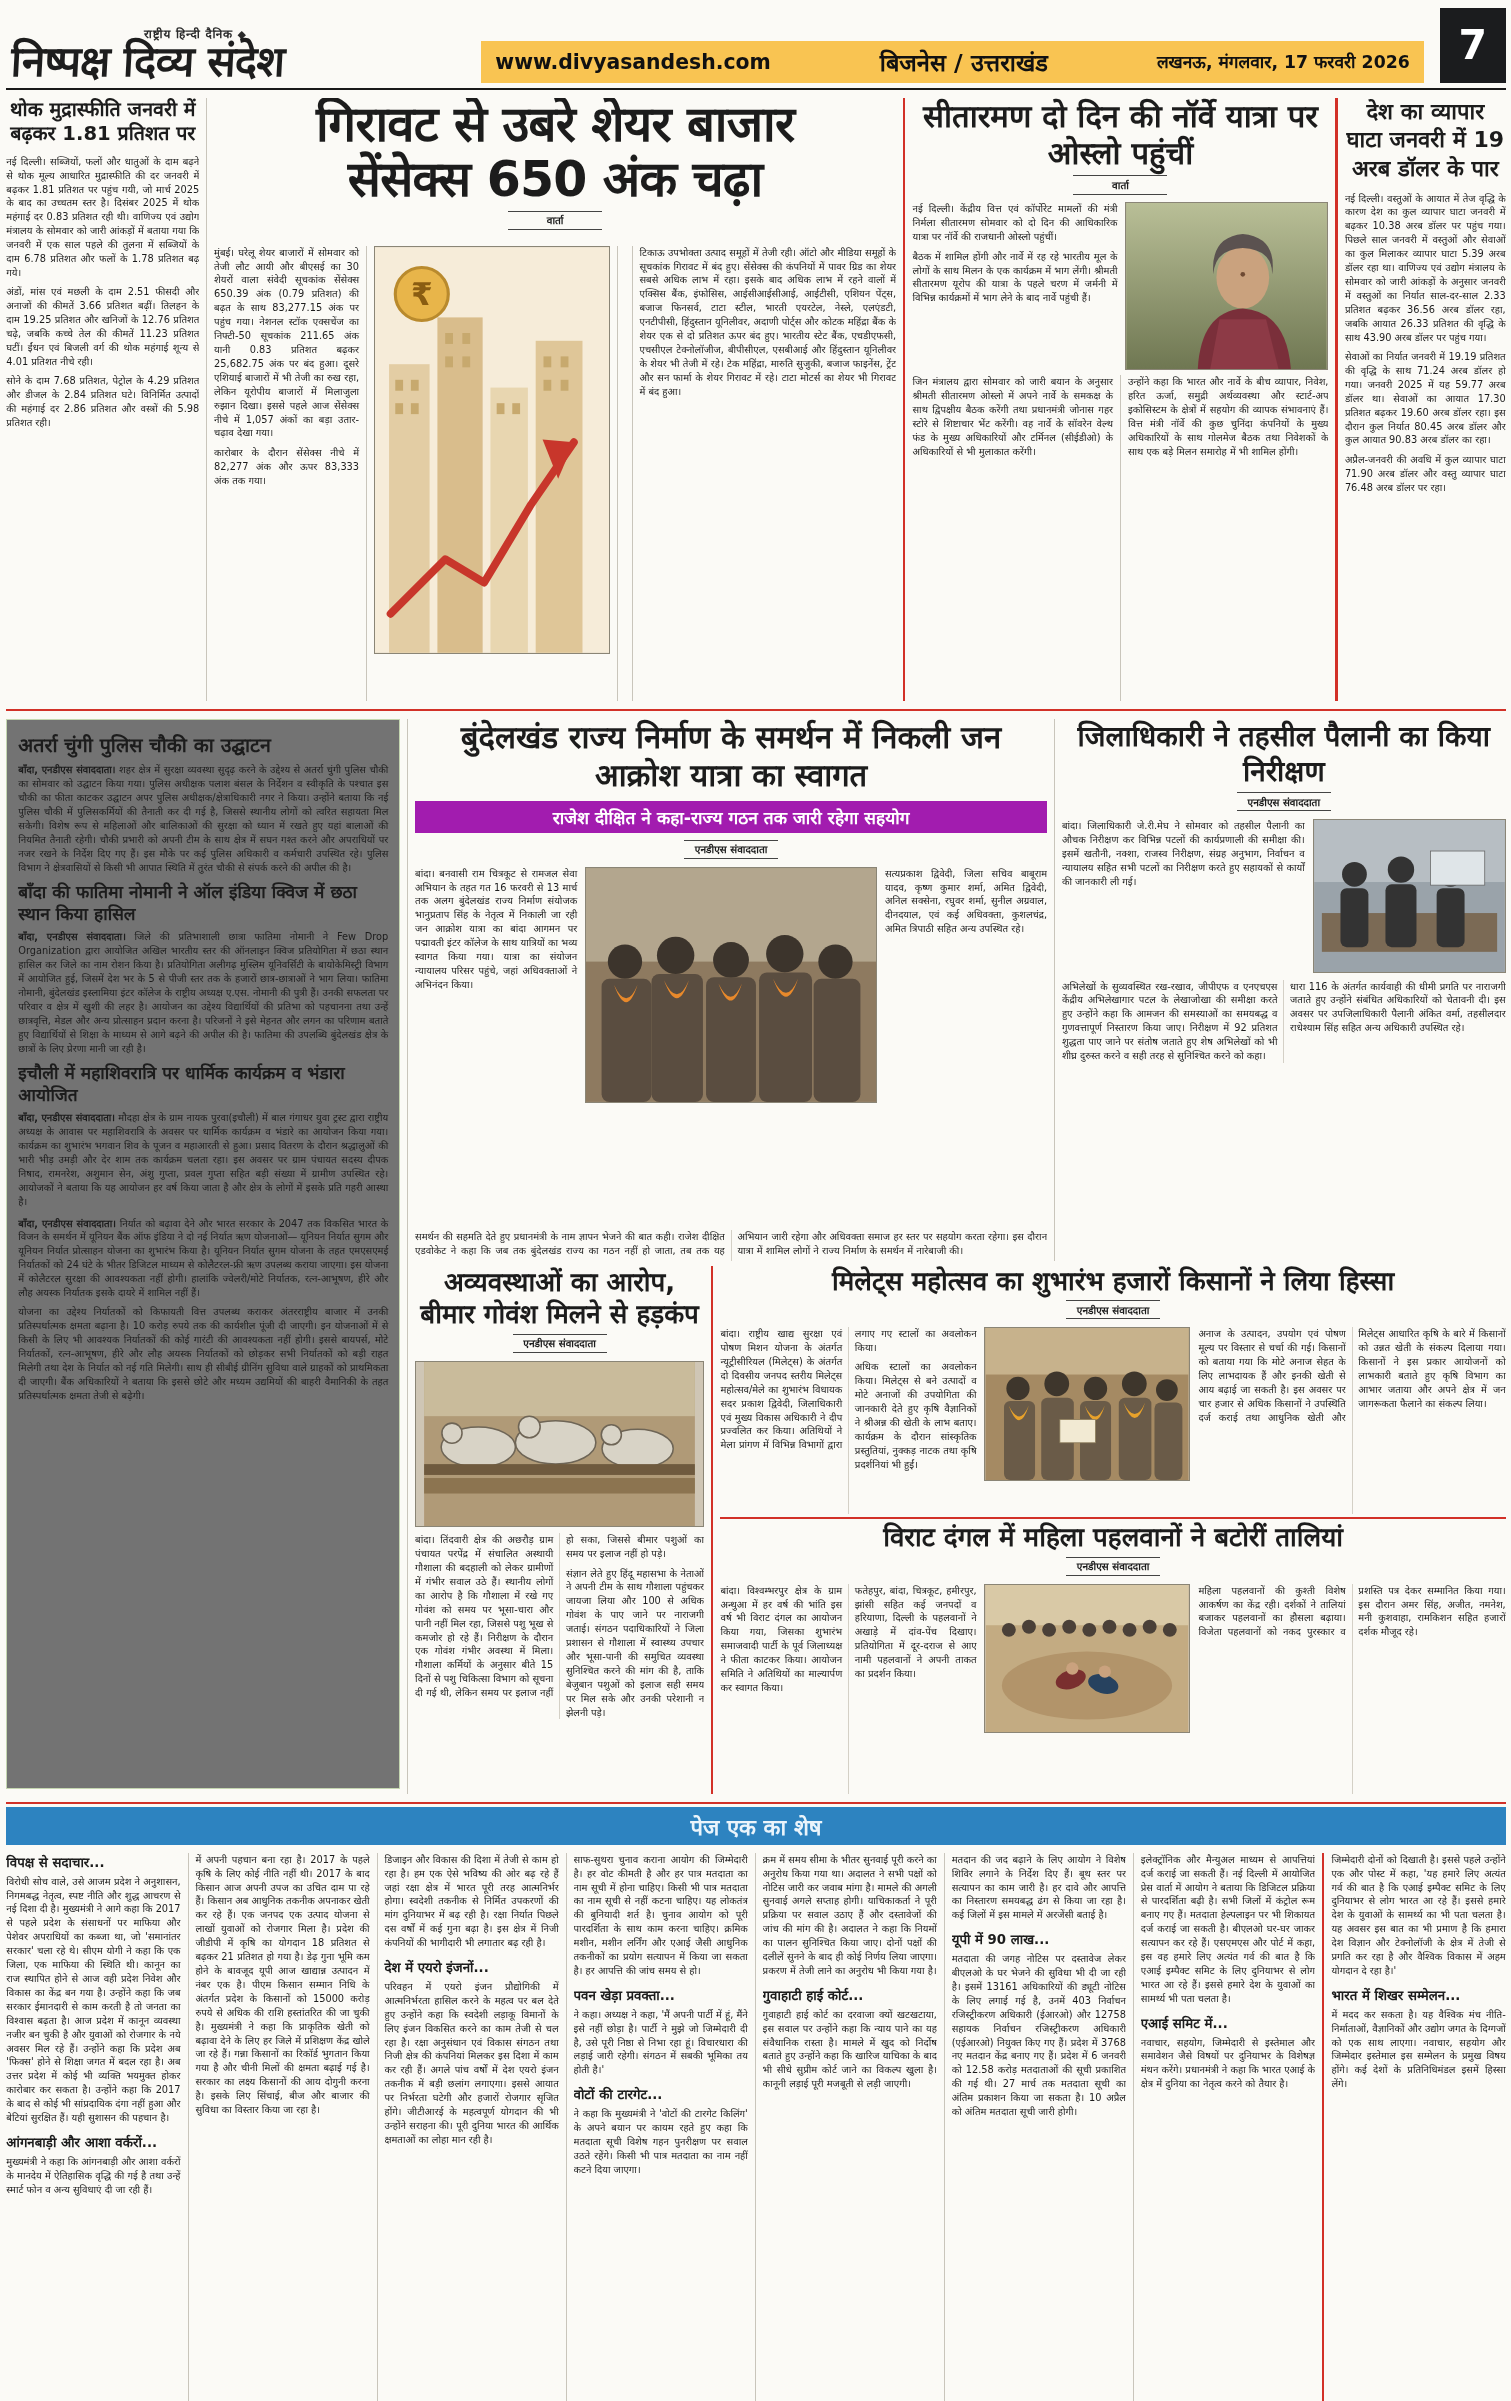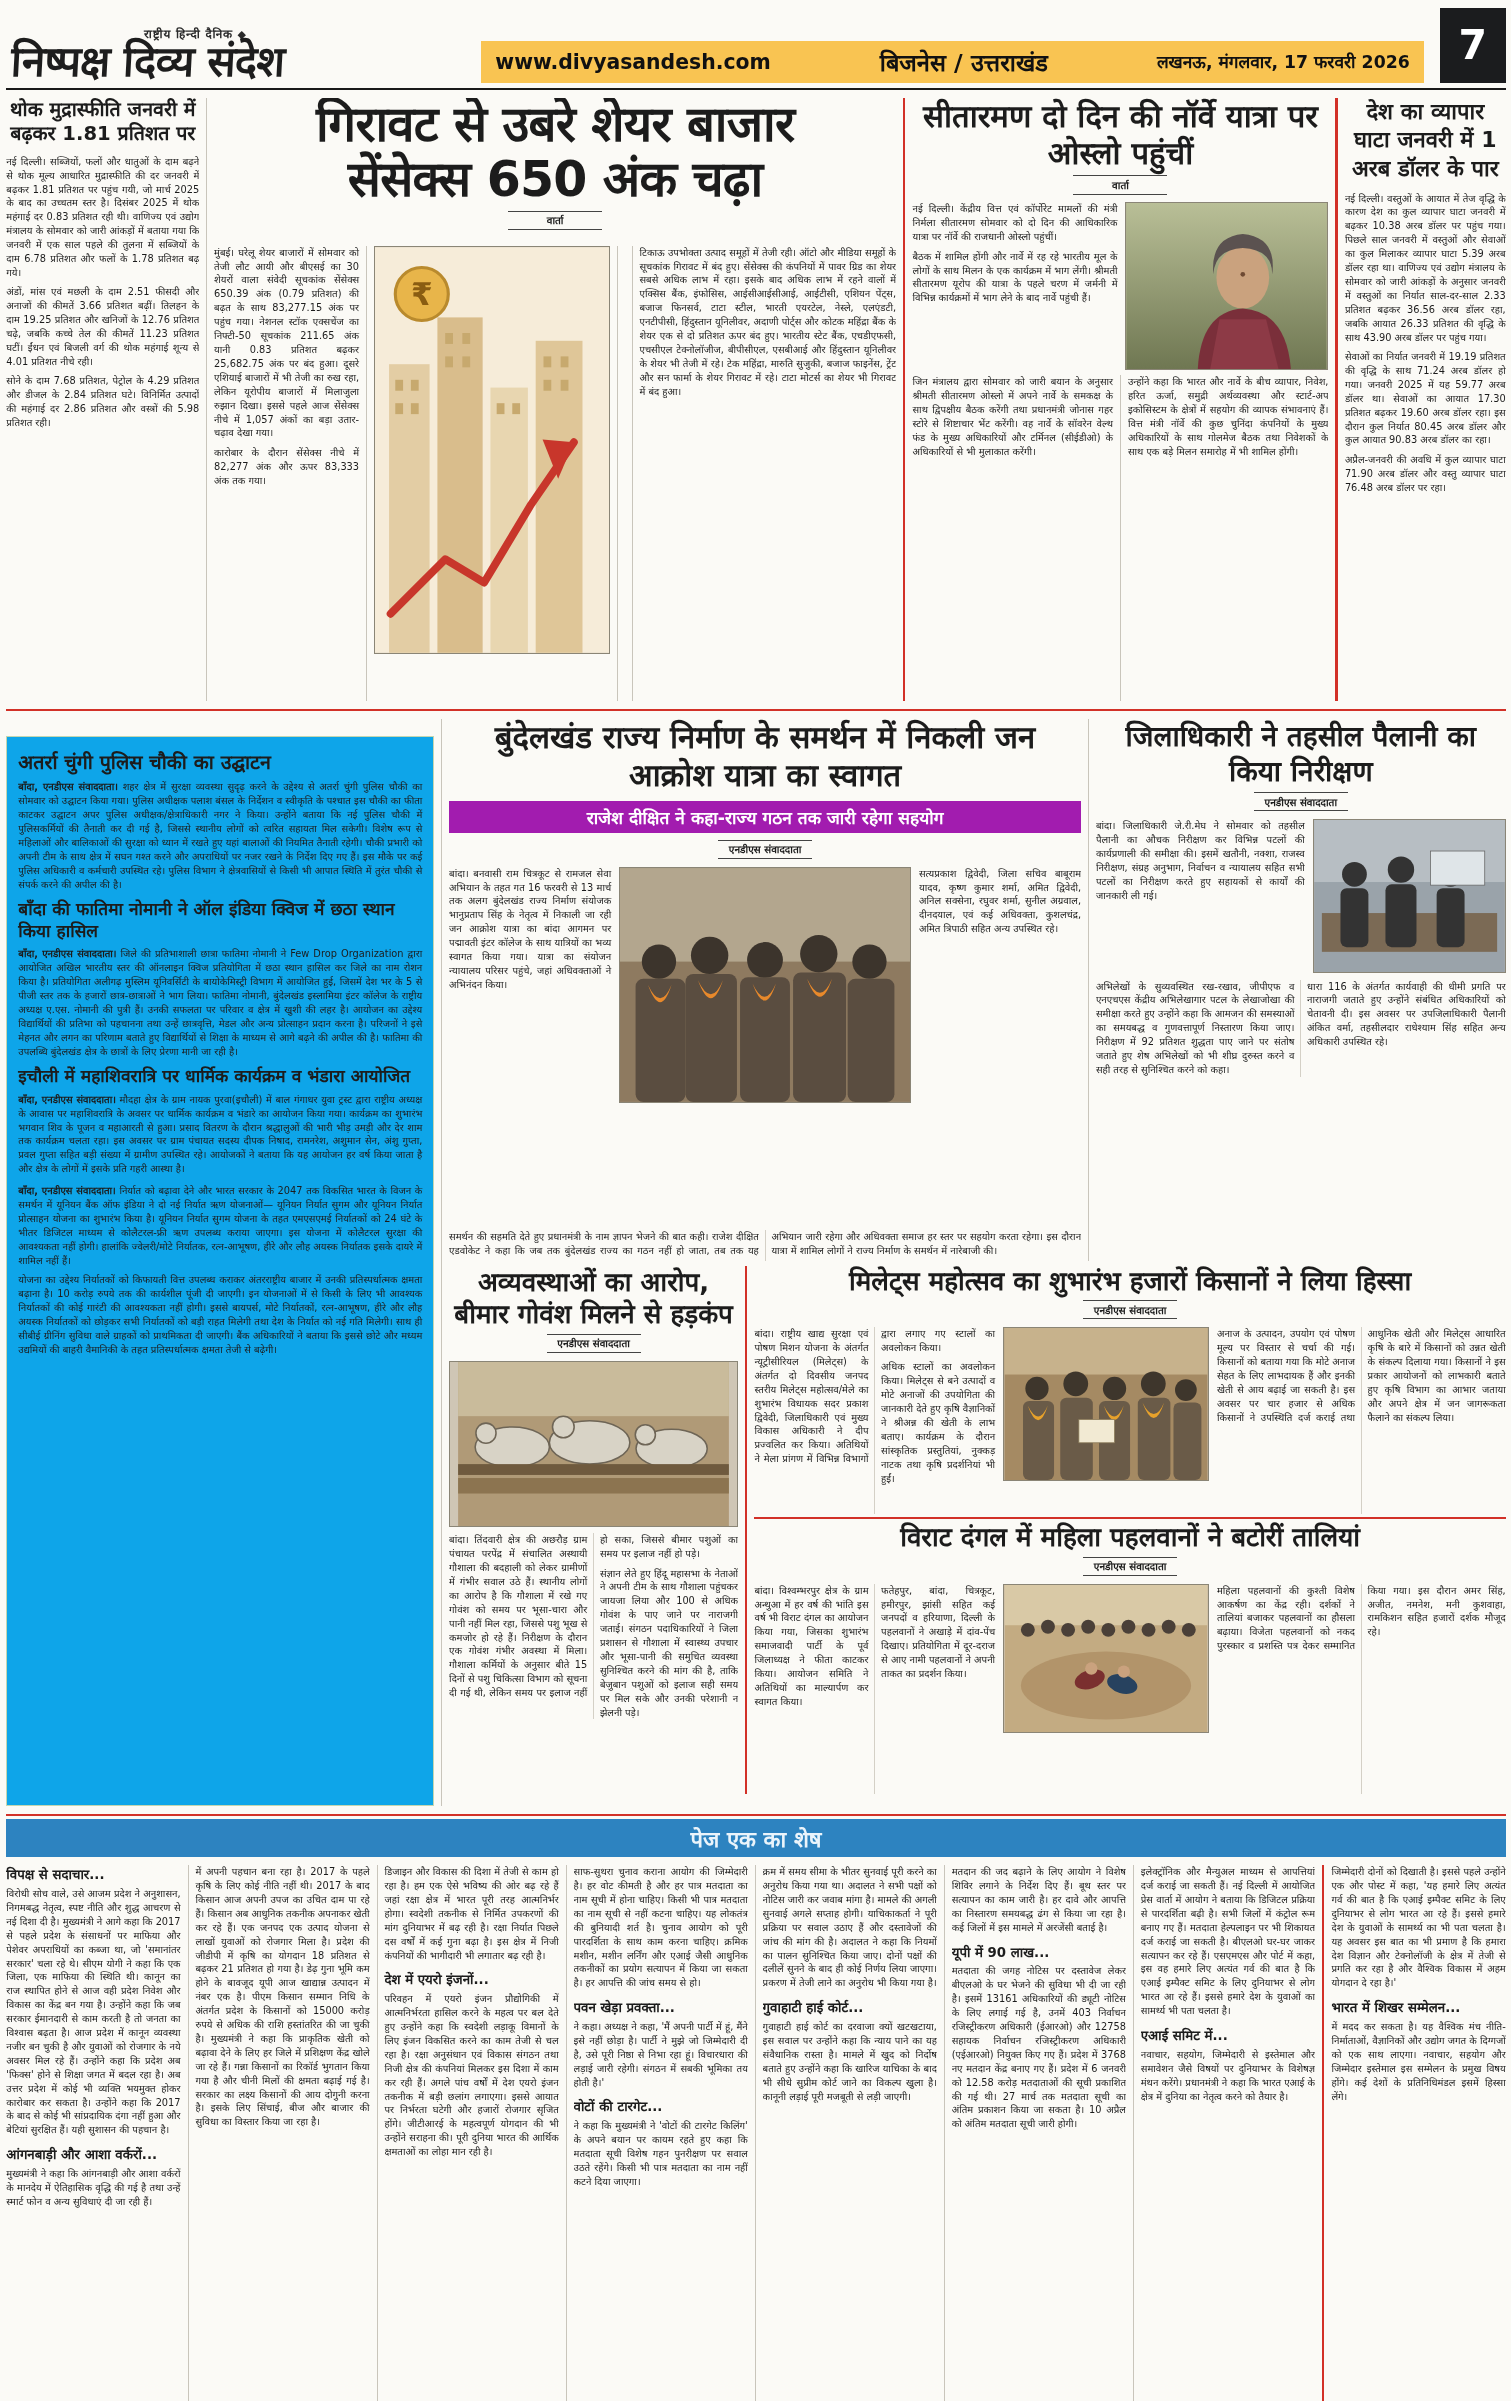--- a/index.html
+++ b/index.html
@@ -41,21 +41,21 @@
   .mainB-cols .txt { flex:1; }
   .sitaC { width:416px; display:flex; flex-direction:column; }
   .sitaC .hl { font-size:31px; font-weight:900; text-align:center; line-height:1.2; }
   .sita-row { display:flex; gap:7.9px; margin-bottom:4.7px; }
   .sita-cols { display:flex; flex:1; overflow:hidden; }
   .tradeD { flex:1; }
   .tradeD h2 { font-size:22px; font-weight:900; text-align:center; line-height:1.3; margin-bottom:7.9px; }
 
   
   .band { display:flex; }
-  .greenpanel { width:428px; background:#0ea5e9; border:0.8px solid #c4d6b0; padding:9.4px 11px;margin-top:17px; }
+  .greenpanel { width:394px; background:#737373; border:0.8px solid #c4d6b0; padding:9.4px 11px; }
   .greenpanel h3 { font-size:19.6px; font-weight:900; line-height:1.25; margin:4.7px 0 4.7px 0; }
   .greenpanel h3.sm { font-size:17.3px; }
   .g-art { margin-bottom:7.9px; }
   .rightband { flex:1; display:flex; flex-direction:column; }
   .row1 { display:flex; height:542px; }
   .bkhand { width:632px; display:flex; flex-direction:column; }
   .bkhand .hl { font-size:31px; font-weight:900; text-align:center; line-height:1.22; }
   .subhead-bar { background:#a21caf; color:#fff; font-size:17.3px; font-weight:900; text-align:center; padding:4.7px 3.1px; margin:6.3px 0 3.1px 0; }
   .bk-row { display:flex; gap:7.9px; flex:1; overflow:hidden; }
   .dmart { flex:1; display:flex; flex-direction:column; }
@@ -191,21 +191,21 @@
         <div class="vr"></div>
         <div style="flex:1;">
             <p class="body">उन्होंने कहा कि भारत और नार्वे के बीच व्यापार, निवेश, हरित ऊर्जा, समुद्री अर्थव्यवस्था और स्टार्ट-अप इकोसिस्टम के क्षेत्रों में सहयोग की व्यापक संभावनाएं हैं। वित्त मंत्री नॉर्वे की कुछ चुनिंदा कंपनियों के मुख्य अधिकारियों के साथ गोलमेज बैठक तथा निवेशकों के साथ एक बड़े मिलन समारोह में भी शामिल होंगी।</p>
           </div>
       </div>
     </div>
 
     <div class="vr-red"></div>
 
     <div class="tradeD clip">
-      <h2>देश का व्यापार घाटा जनवरी में 1 अरब डॉलर के पार</h2>
+      <h2>देश का व्यापार घाटा जनवरी में 19 अरब डॉलर के पार</h2>
       <p class="body">नई दिल्ली। वस्तुओं के आयात में तेज वृद्धि के कारण देश का कुल व्यापार घाटा जनवरी में बढ़कर 10.38 अरब डॉलर पर पहुंच गया। पिछले साल जनवरी में वस्तुओं और सेवाओं का कुल मिलाकर व्यापार घाटा 5.39 अरब डॉलर रहा था। वाणिज्य एवं उद्योग मंत्रालय के सोमवार को जारी आंकड़ों के अनुसार जनवरी में वस्तुओं का निर्यात साल-दर-साल 2.33 प्रतिशत बढ़कर 36.56 अरब डॉलर रहा, जबकि आयात 26.33 प्रतिशत की वृद्धि के साथ 43.90 अरब डॉलर पर पहुंच गया।</p>
       <p class="body">सेवाओं का निर्यात जनवरी में 19.19 प्रतिशत की वृद्धि के साथ 71.24 अरब डॉलर हो गया। जनवरी 2025 में यह 59.77 अरब डॉलर था। सेवाओं का आयात 17.30 प्रतिशत बढ़कर 19.60 अरब डॉलर रहा। इस दौरान कुल निर्यात 80.45 अरब डॉलर और कुल आयात 90.83 अरब डॉलर का रहा।</p>
       <p class="body">अप्रैल-जनवरी की अवधि में कुल व्यापार घाटा 71.90 अरब डॉलर और वस्तु व्यापार घाटा 76.48 अरब डॉलर पर रहा।</p>
     </div>
   </div>
 
   <div class="hr-red"></div>
 
   <div class="band">
 

